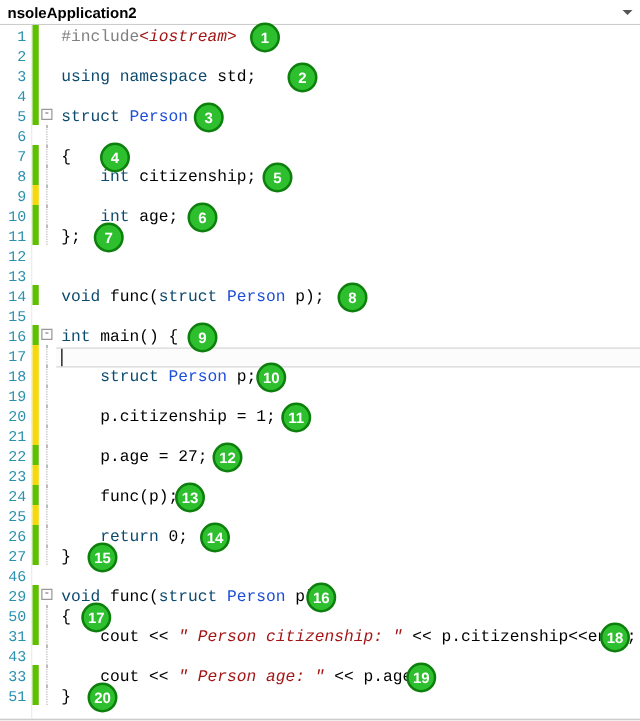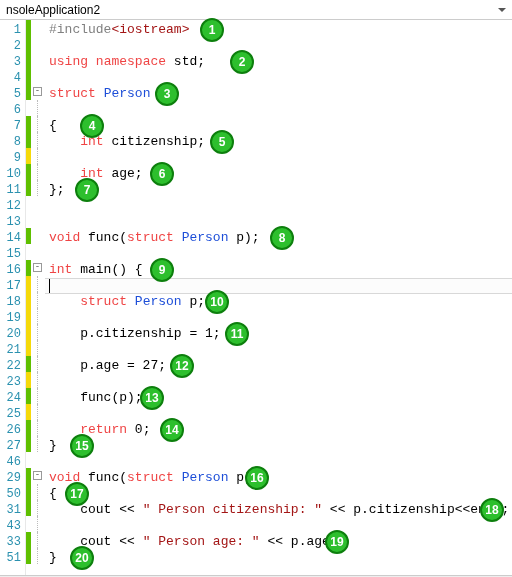--- a/index.html
+++ b/index.html
@@ -12,20 +12,21 @@
     overflow: hidden;
     position: relative;
   }
   .topbar {
     display: flex;
     height: 20px;
     border-bottom: 1px solid #ccc;
     background: #f5f5f5;
     font-family: "Segoe UI", Tahoma, sans-serif;
     font-size: 12px;
+    font-weight: bold;
   }
   .dropdown {
     flex: 1;
     display: flex;
     align-items: center;
     justify-content: space-between;
     padding: 0 6px;
     border-right: 1px solid #ccc;
     background: #fff;
     cursor: pointer;
@@ -108,23 +109,23 @@
     border-bottom: 1px solid #d8d8d8;
     background: #fcfcfc;
     z-index: -1;
   }
   .caret {
     border-left: 1px solid #000;
     height: 14px;
     display: inline-block;
     vertical-align: middle;
   }
-  .kw { color: #ef4444; }
+  .kw { color: #0c4a6e; }
   .type { color: #1d4ed8; }
-  .str { color: #a31515; }
+  .str { color: #a31515; font-style: italic; }
   .pp { color: #808080; }
   .bubble {
     position: absolute;
     width: 24px; height: 24px;
     border-radius: 12px;
     background: #2dbf2d;
     border: 2px solid #0d7f0d;
     color: #fff;
     font-family: Arial, sans-serif;
     font-size: 12px;

